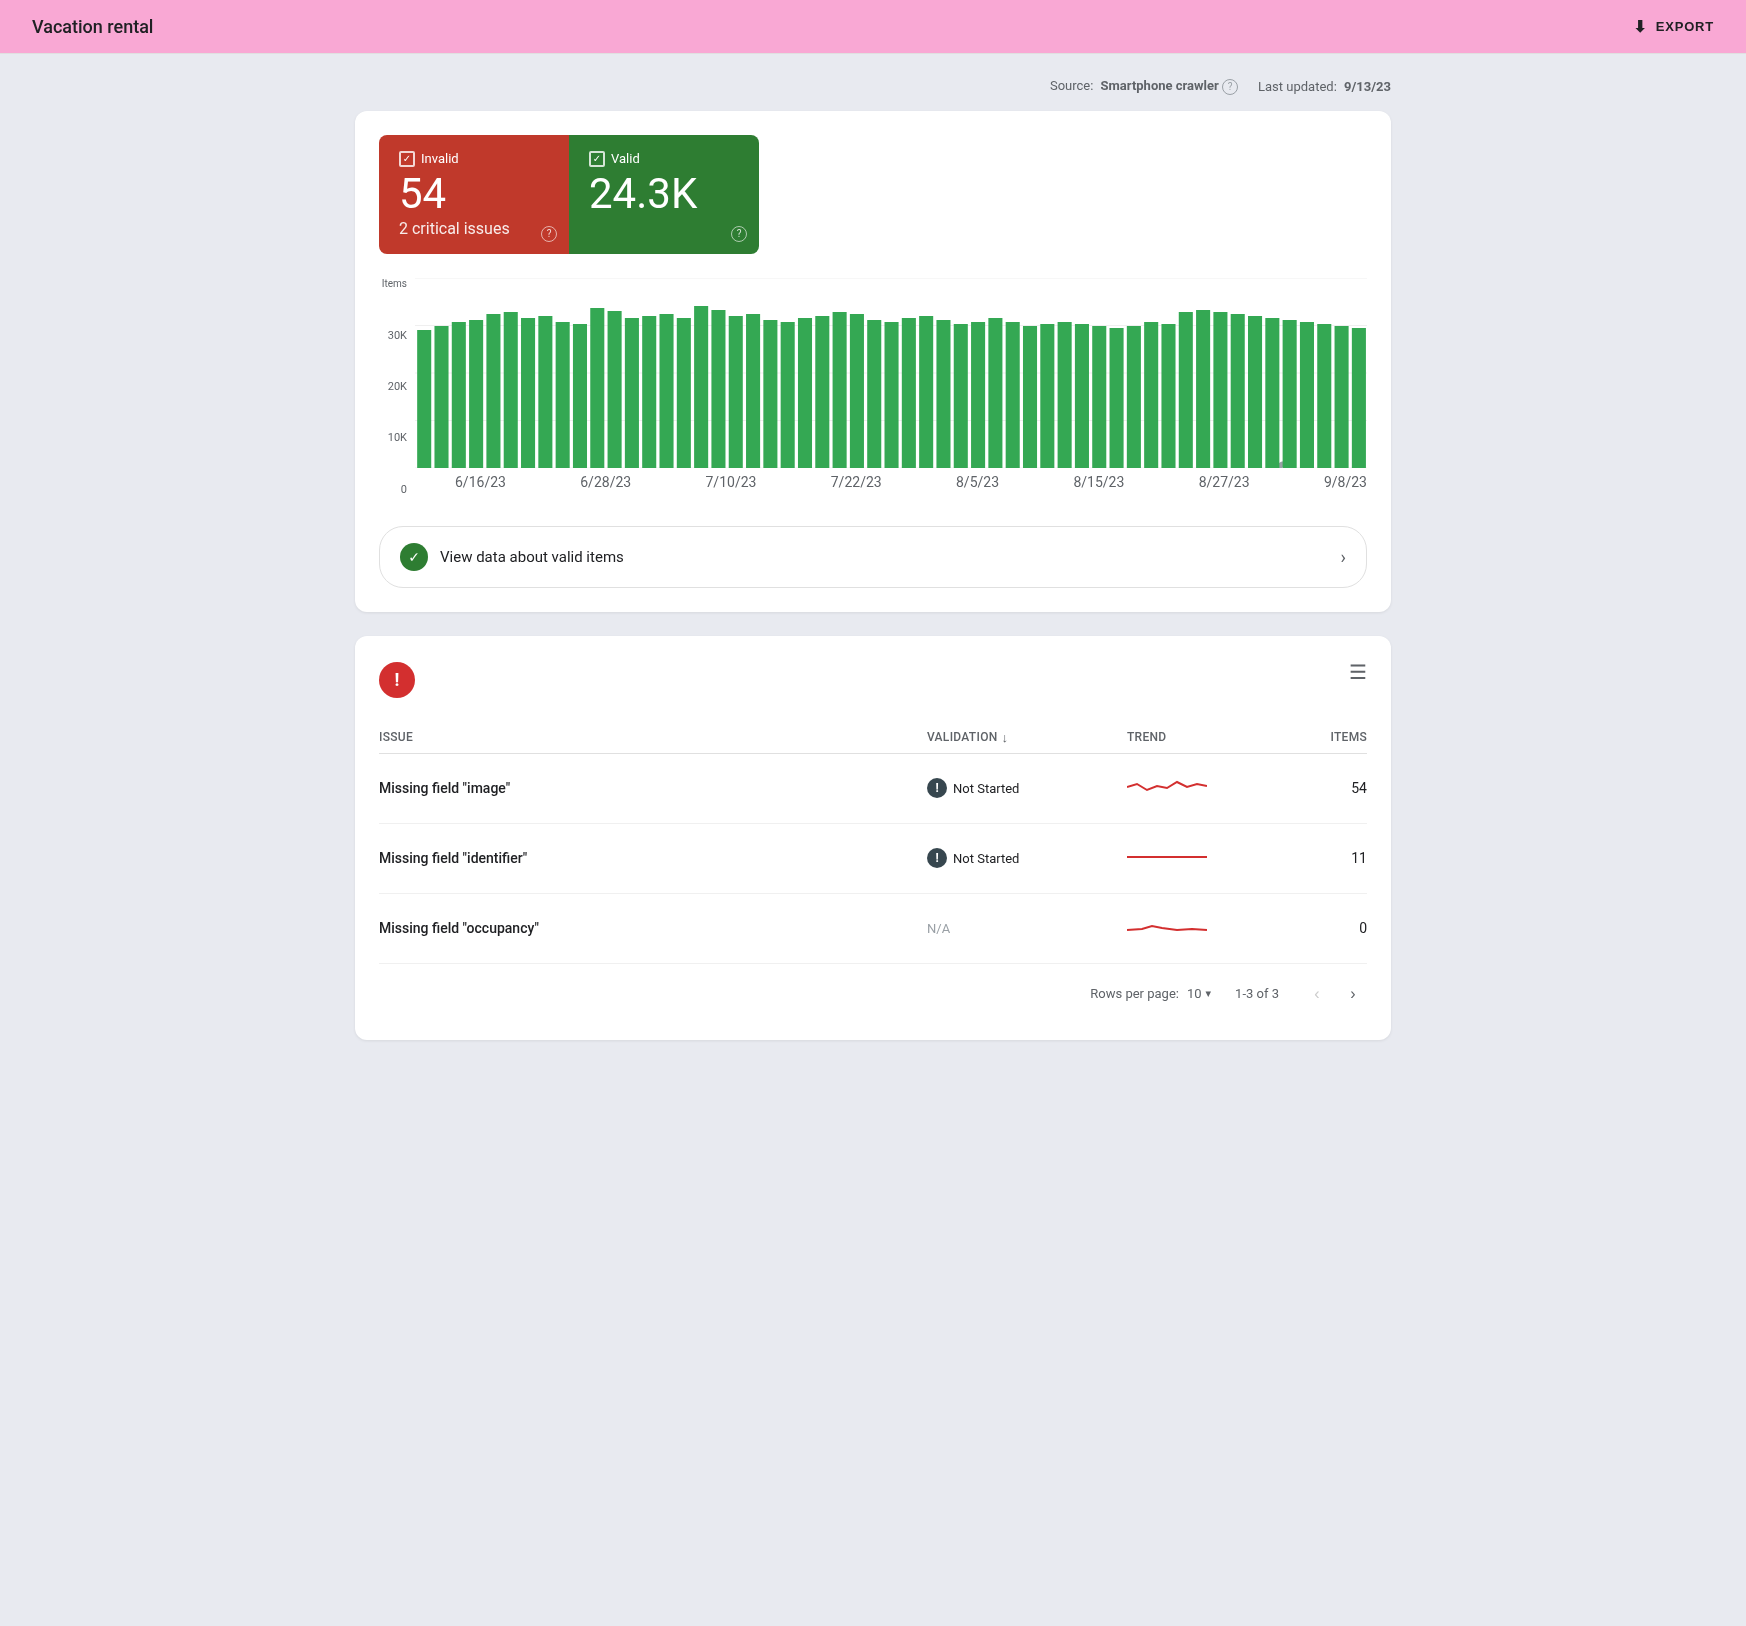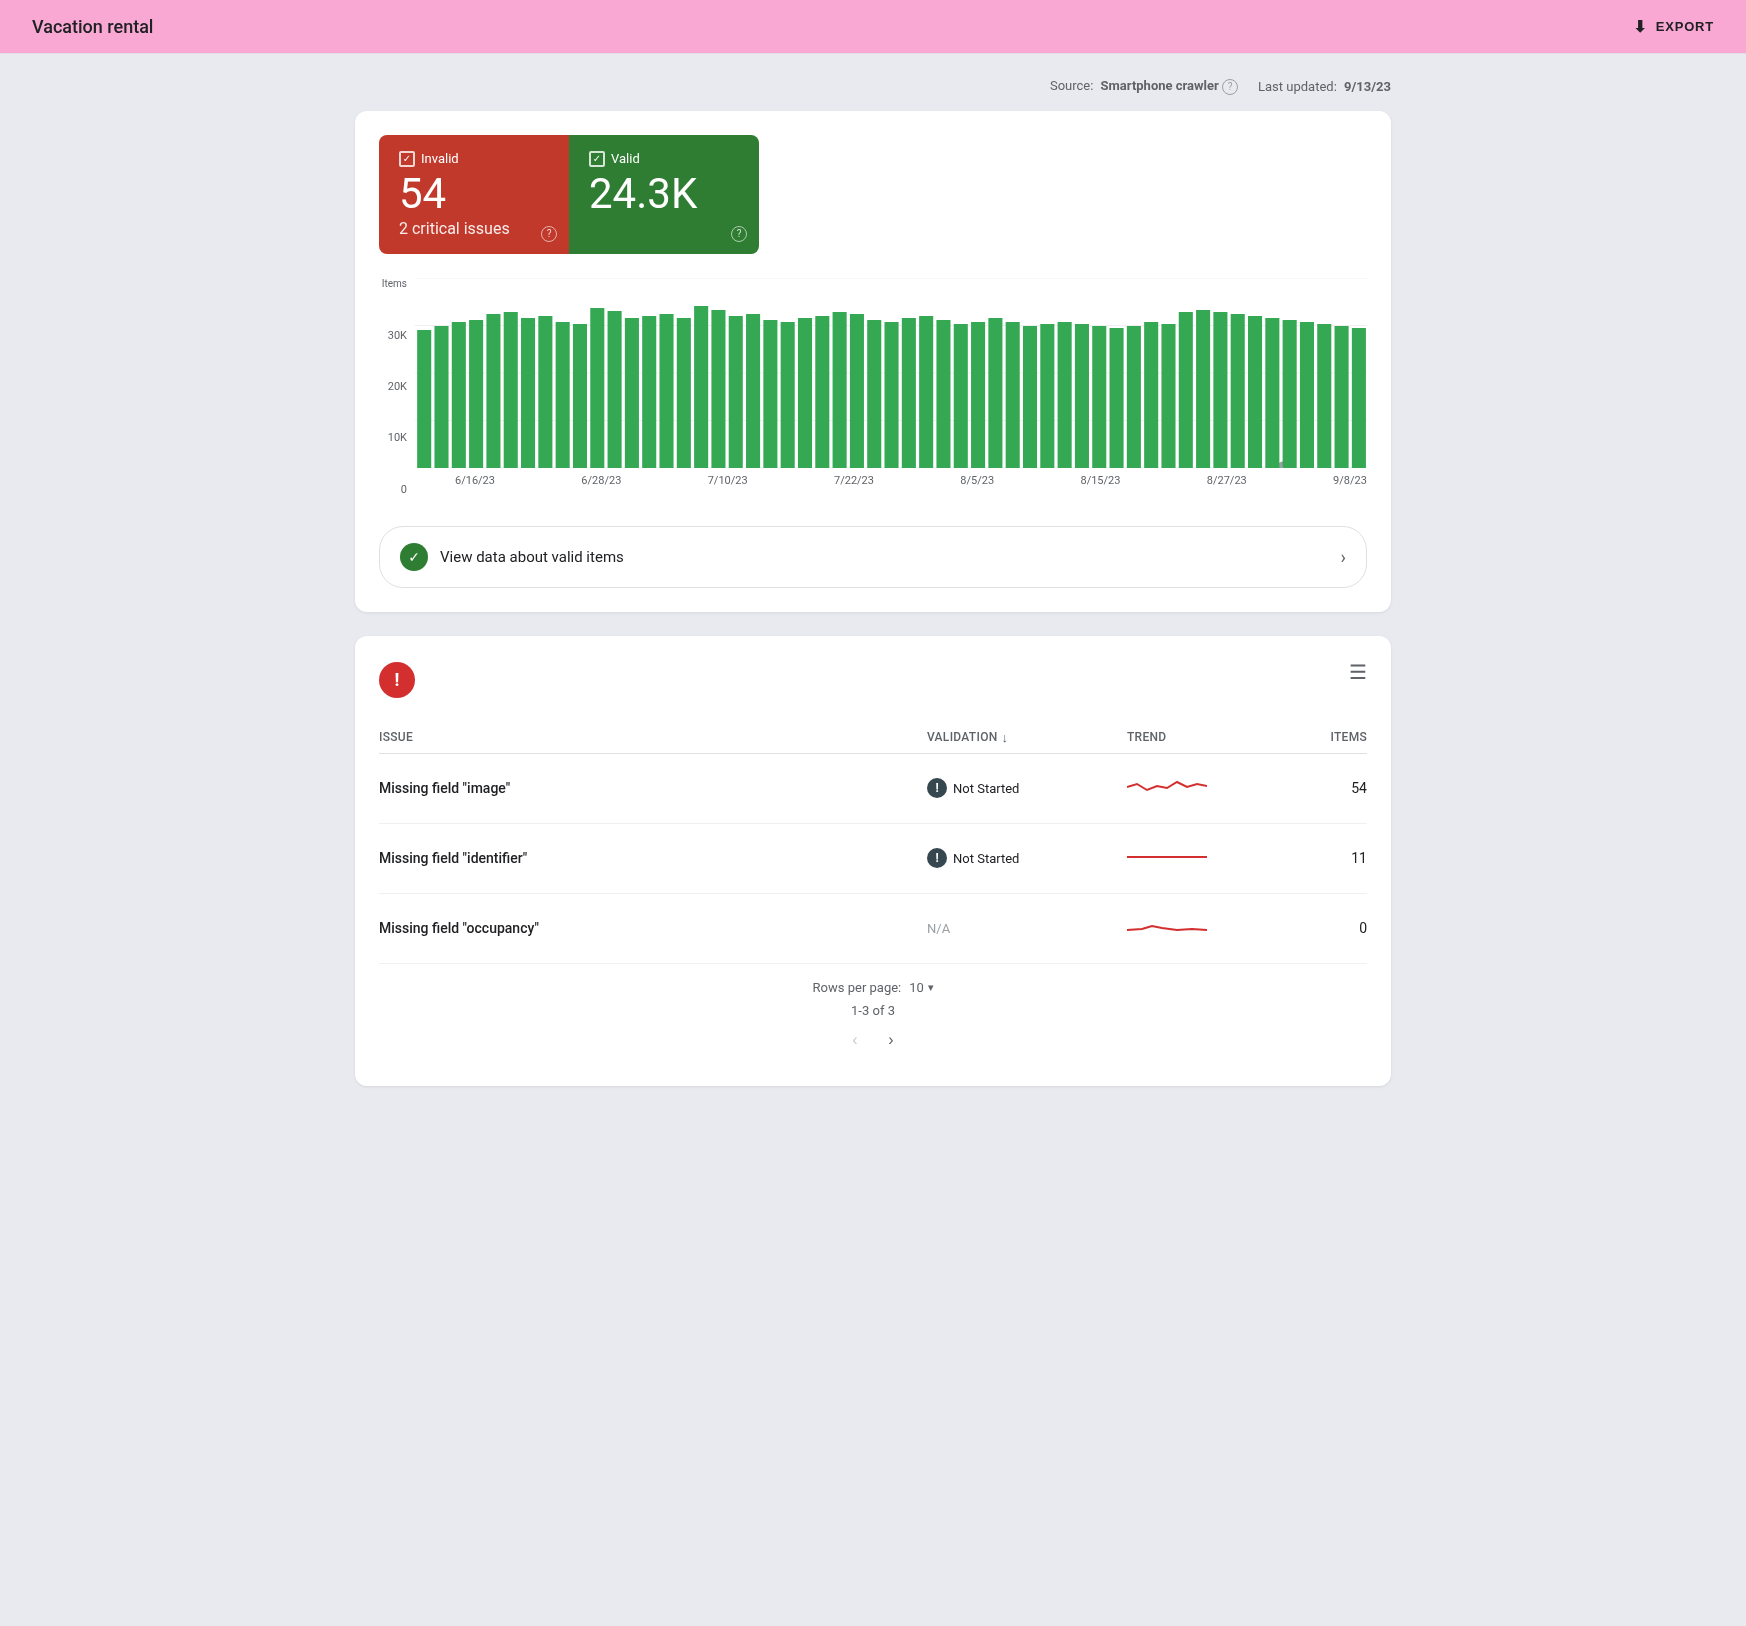--- a/index.html
+++ b/index.html
@@ -123,21 +123,21 @@
       bottom: 12px;
       right: 12px;
     }
     .chart-area {
       padding: 0 0 8px 0;
     }
     .chart-x-labels {
       display: flex;
       justify-content: space-between;
       padding: 6px 0 0 40px;
-      font-size: 11px;
+      font-size: 14px;
       color: #5f6368;
     }
     .valid-items-link {
       display: flex;
       align-items: center;
       justify-content: space-between;
       padding: 16px 20px;
       border: 1px solid #e0e0e0;
       border-radius: 24px;
       margin-top: 20px;
@@ -247,25 +247,24 @@
       font-size: 12px;
       font-weight: 700;
       flex-shrink: 0;
     }
     .na-text { color: #9aa0a6; font-size: 13px; }
     .items-count { text-align: right; font-size: 14px; color: #202124; }
     .pagination {
       display: flex;
       justify-content: flex-end;
       align-items: center;
-      gap: 8px;
+      gap: 24px;
       padding: 16px 0 8px;
       font-size: 13px;
       color: #5f6368;
-      flex-direction: column;
     }
     .rows-per-page {
       display: flex;
       align-items: center;
       gap: 8px;
     }
     .rows-select {
       display: flex;
       align-items: center;
       gap: 4px;

